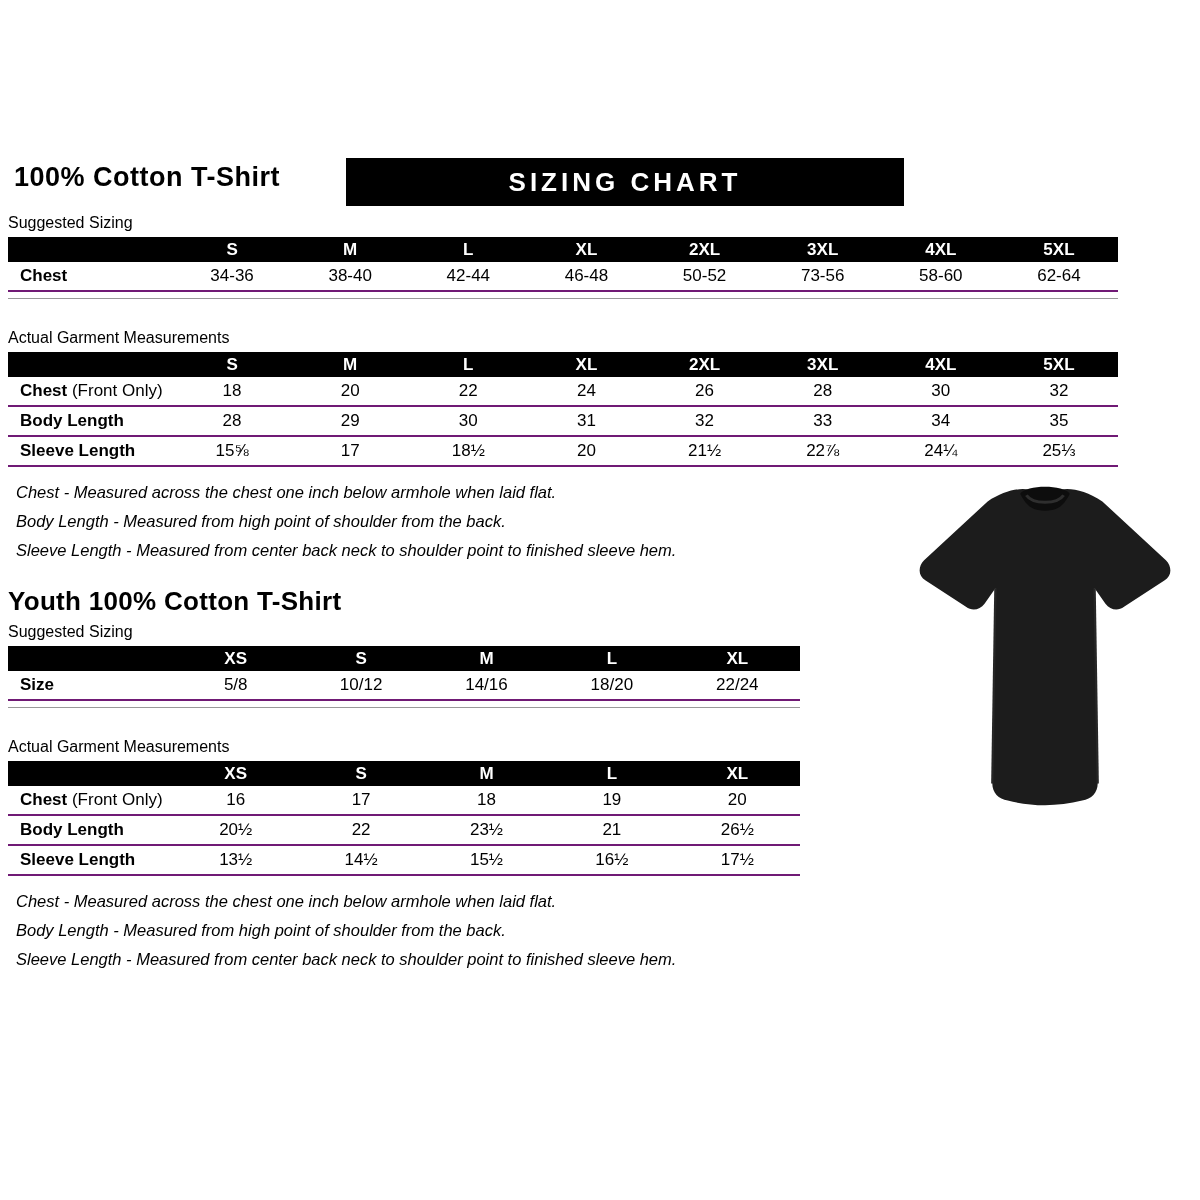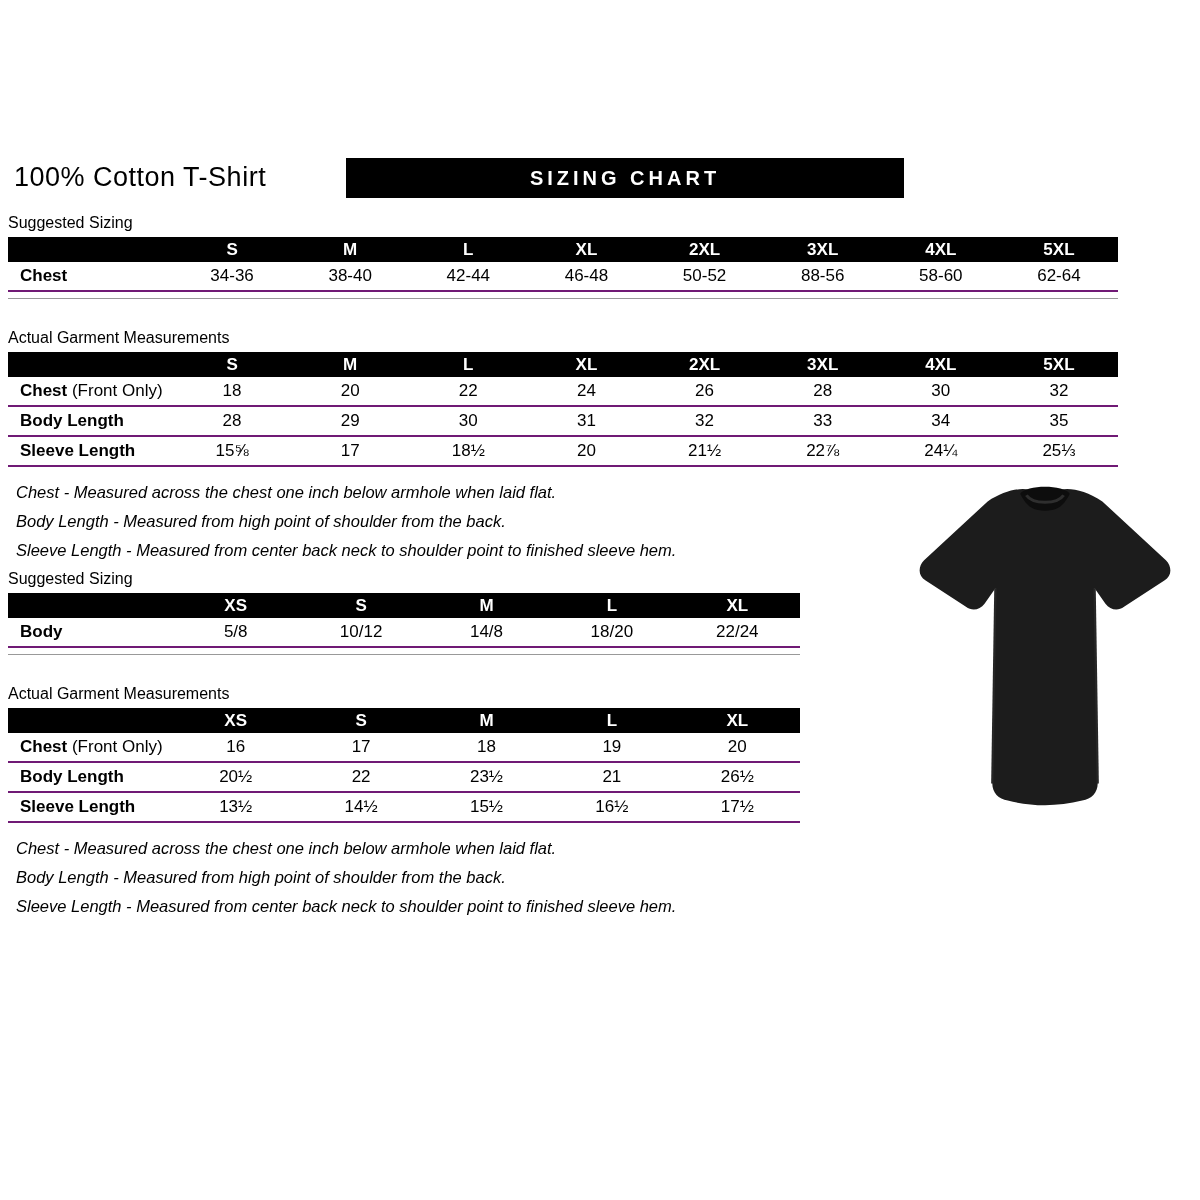--- a/index.html
+++ b/index.html
@@ -2,23 +2,23 @@
 <html><head>
 <meta charset="utf-8">
 <style>
   html,body{margin:0;padding:0;}
   body{
     width:1200px;height:1200px;background:#ffffff;position:relative;
     font-family:"Liberation Sans", sans-serif;color:#000;overflow:hidden;
   }
   .sheet{position:absolute;left:8px;top:158px;width:1112px;}
   .title-row{position:relative;height:50px;}
-  .page-title{position:absolute;left:6px;top:4px;margin:0;font-size:27px;font-weight:400;letter-spacing:.5px;}
-  .banner{position:absolute;left:338px;top:0;width:558px;height:40px;background:#000;color:#fff;
-          display:flex;align-items:center;justify-content:center;font-size:20px;font-weight:700;letter-spacing:4px;}
+  .page-title{position:absolute;left:6px;top:4px;margin:0;font-size:27px;font-weight:700;letter-spacing:.5px;}
+  .banner{position:absolute;left:338px;top:0;width:558px;height:48px;background:#000;color:#fff;
+          display:flex;align-items:center;justify-content:center;font-size:26px;font-weight:700;letter-spacing:4px;}
   .section-label{font-size:16px;margin:6px 0 5px 0;}
   .gap-top{margin-top:26px;}
   table{border-collapse:collapse;table-layout:fixed;}
   .adult table{width:1110px;}
   .youth table{width:792px;}
   thead th{background:#000;color:#fff;font-size:17px;font-weight:700;height:25px;text-align:center;padding:0;}
   tbody td{font-size:17px;height:28px;text-align:center;border-bottom:2px solid #701a75;padding:0;}
   td.rowlabel{text-align:left;padding-left:12px;font-weight:700;}
   td.rowlabel .note{font-weight:400;}
   .suggested{border-bottom:1px solid #999;padding-bottom:6px;display:inline-block;}
@@ -55,21 +55,21 @@
           </tr>
         </thead>
         <tbody>
           <tr>
             <td class="rowlabel"><span>Chest</span></td>
             <td>34-36</td>
             <td>38-40</td>
             <td>42-44</td>
             <td>46-48</td>
             <td>50-52</td>
-            <td>88-56</td>
+            <td>73-56</td>
             <td>58-60</td>
             <td>62-64</td>
           </tr>
         </tbody>
       </table></div>
 
   <div class="section-label gap-top">Actual Garment Measurements</div>
   <div class="adult">
       <table>
         <thead>
@@ -122,39 +122,40 @@
         </tbody>
       </table>
     </div>
 
   <div class="notes">
     <div class="note-line">Chest - Measured across the chest one inch below armhole when laid flat.</div>
     <div class="note-line">Body Length - Measured from high point of shoulder from the back.</div>
     <div class="note-line">Sleeve Length - Measured from center back neck to shoulder point to finished sleeve hem.</div>
   </div>
 
+  <h2 class="youth-title">Youth 100% Cotton T-Shirt</h2>
 
   <div class="section-label">Suggested Sizing</div>
   <div class="youth suggested"><table>
         <thead>
           <tr>
             <th style="width: 165px;"></th>
             <th>XS</th>
             <th>S</th>
             <th>M</th>
             <th>L</th>
             <th>XL</th>
           </tr>
         </thead>
         <tbody>
           <tr>
-            <td class="rowlabel"><span>Body</span></td>
+            <td class="rowlabel"><span>Size</span></td>
             <td>5/8</td>
             <td>10/12</td>
-            <td>14/8</td>
+            <td>14/16</td>
             <td>18/20</td>
             <td>22/24</td>
           </tr>
         </tbody>
       </table></div>
 
   <div class="section-label gap-top">Actual Garment Measurements</div>
   <div class="youth">
       <table>
         <thead>

